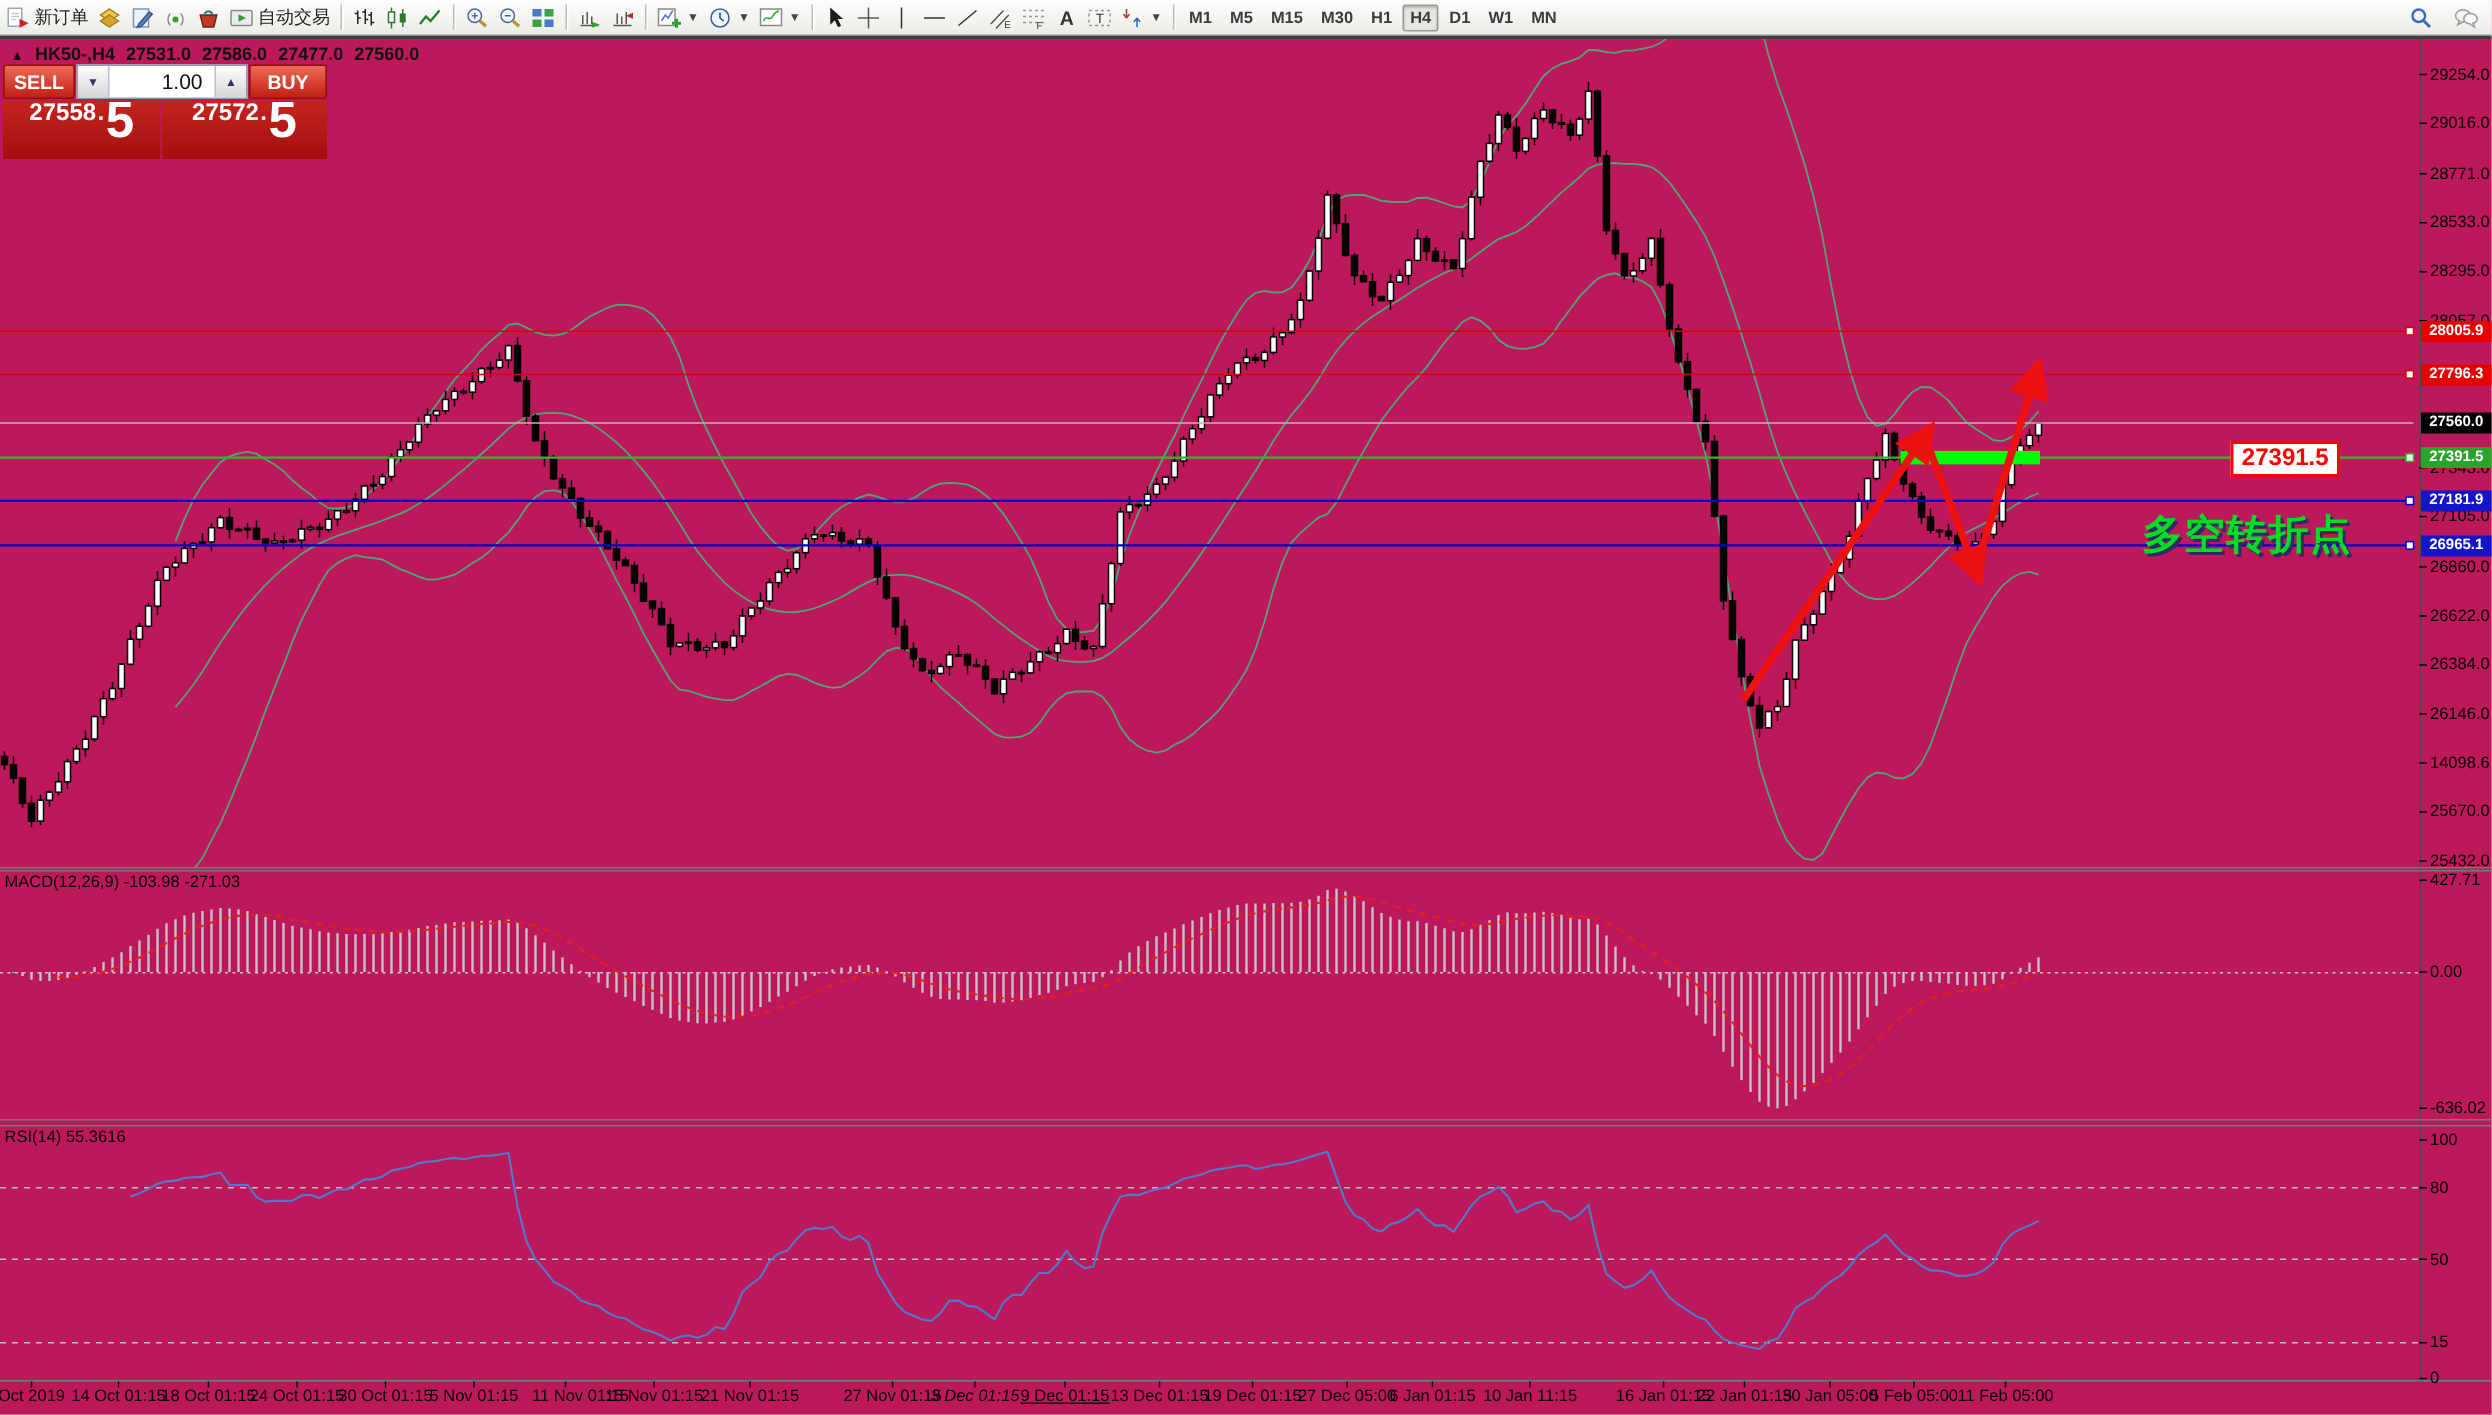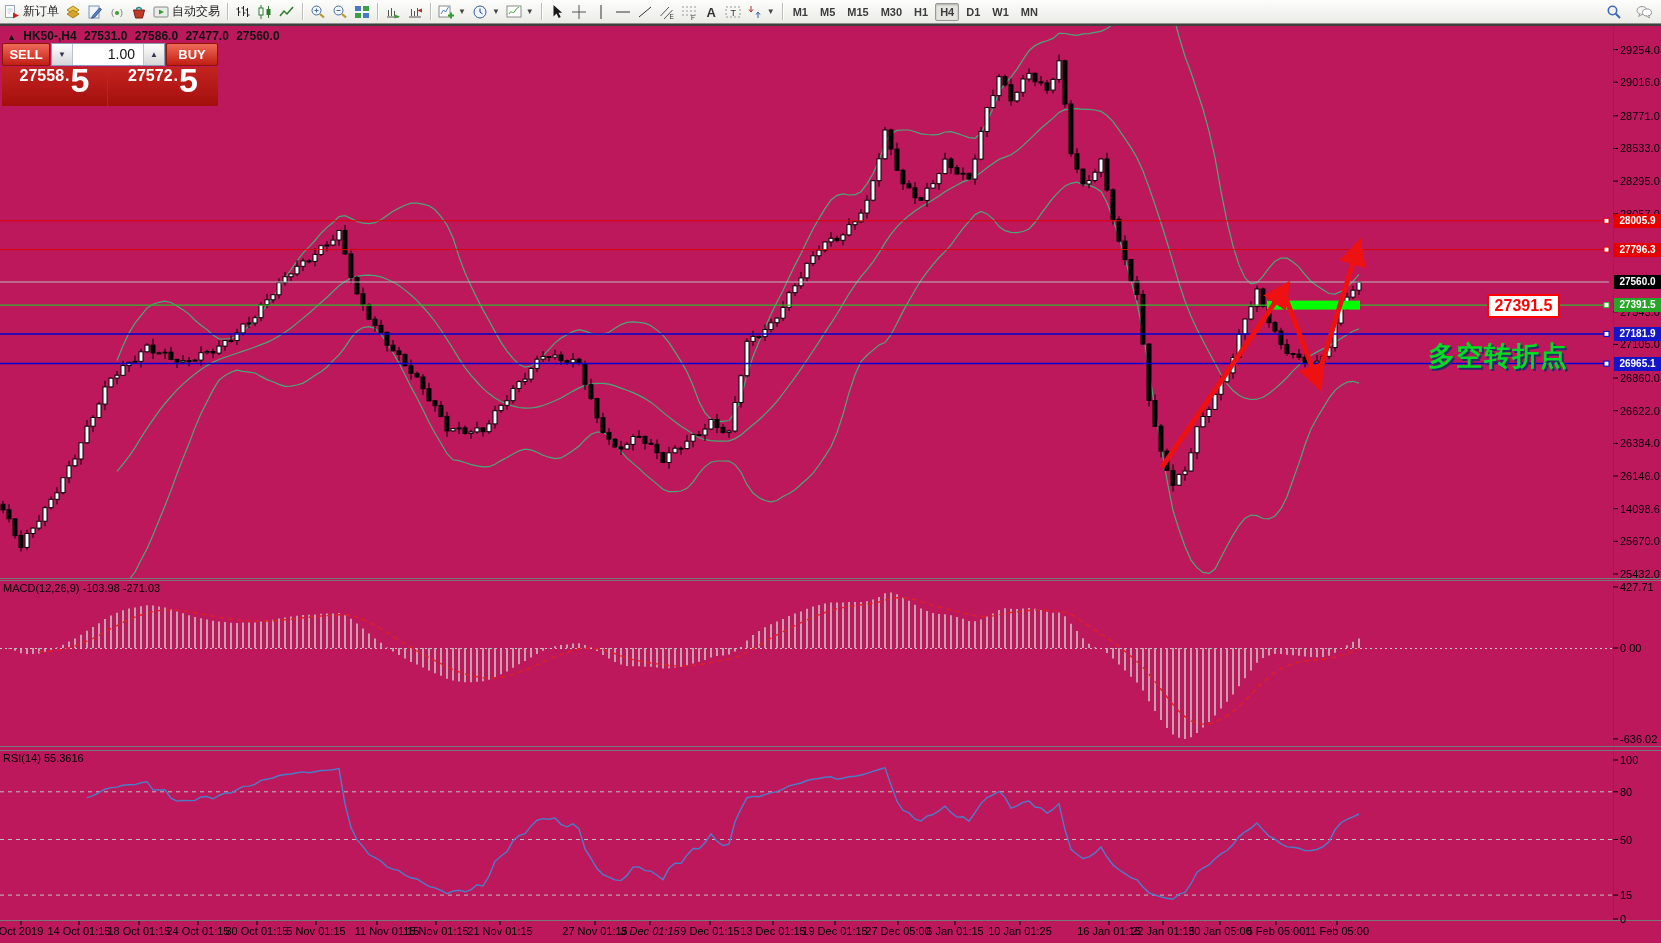--- a/index.html
+++ b/index.html
@@ -1190,25 +1190,25 @@
       <div class="ttick" style="left: 79px;">14 Oct 01:15</div>
       <div class="ttick" style="left: 139px;">18 Oct 01:15</div>
       <div class="ttick" style="left: 198px;">24 Oct 01:15</div>
       <div class="ttick" style="left: 257px;">30 Oct 01:15</div>
       <div class="ttick" style="left: 316px;">5 Nov 01:15</div>
       <div class="ttick" style="left: 377px; padding-left: 20px;">11 Nov 01:15</div>
       <div class="ttick" style="left: 436px;">15 Nov 01:15</div>
       <div class="ttick" style="left: 500px;">21 Nov 01:15</div>
       <div class="ttick" style="left: 595px;">27 Nov 01:15</div>
       <div class="ttick" style="left: 650px; font-style: italic;">3 Dec 01:15</div>
-      <div class="ttick" style="left: 710px;">9 Dec 01:15</div>
+      <div class="ttick" style="left: 710px; text-decoration: underline;">9 Dec 01:15</div>
       <div class="ttick" style="left: 773px;">13 Dec 01:15</div>
       <div class="ttick" style="left: 835px;">19 Dec 01:15</div>
       <div class="ttick" style="left: 898px;">27 Dec 05:00</div>
       <div class="ttick" style="left: 955px;">6 Jan 01:15</div>
-      <div class="ttick" style="left: 1020px;">10 Jan 01:25</div>
+      <div class="ttick" style="left: 1020px;">10 Jan 11:15</div>
       <div class="ttick" style="left: 1109px;">16 Jan 01:15</div>
       <div class="ttick" style="left: 1163px;">22 Jan 01:15</div>
       <div class="ttick" style="left: 1220px;">30 Jan 05:00</div>
       <div class="ttick" style="left: 1276px;">5 Feb 05:00</div>
       <div class="ttick" style="left: 1337px;">11 Feb 05:00</div>
     </div>
 </div>
 
 </body></html>

